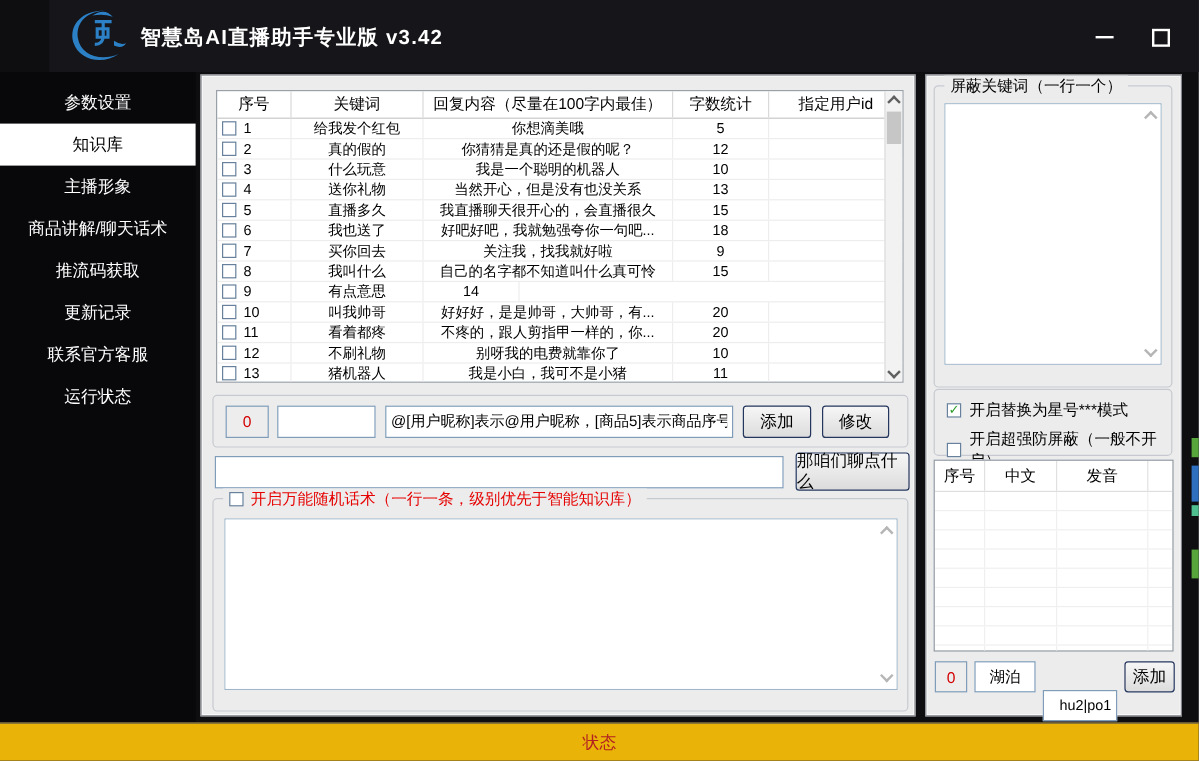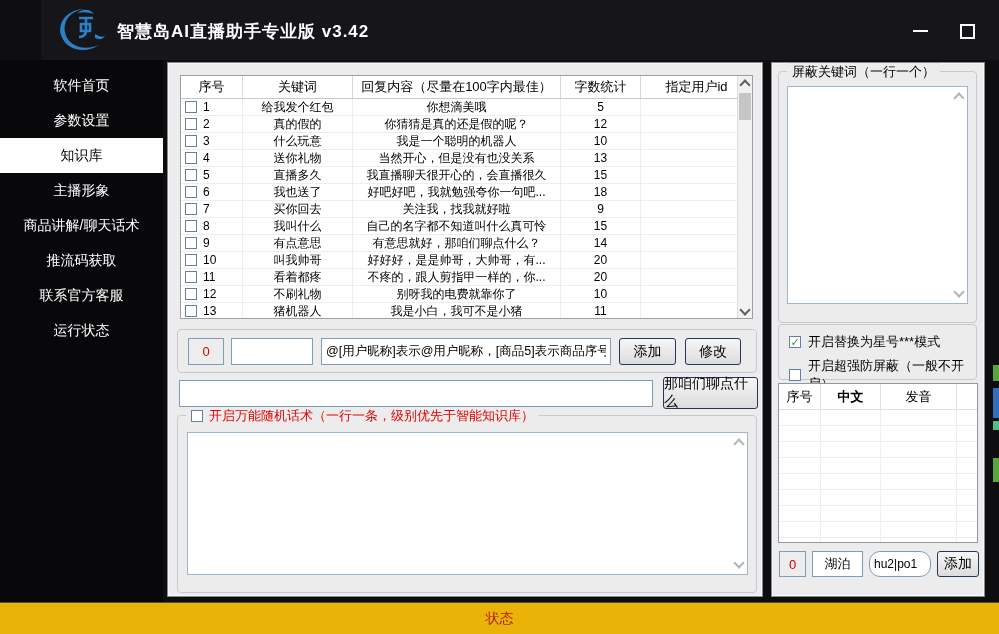--- a/index.html
+++ b/index.html
@@ -67,21 +67,21 @@
   .ta-chev.top{top:4px;} .ta-chev.bot{bottom:4px;}
   .ta-chev.top::before{content:"";display:block;width:6px;height:6px;border-left:2px solid #b5b5b5;border-top:2px solid #b5b5b5;transform:rotate(45deg);margin:3px auto 0;}
   .ta-chev.bot::before{content:"";display:block;width:6px;height:6px;border-right:2px solid #b5b5b5;border-bottom:2px solid #b5b5b5;transform:rotate(45deg);margin:1px auto 0;}
   
   .cb-row{display:flex;align-items:center;gap:7px;font-size:13px;padding-left:10px;}
   .ptable{position:absolute;left:6px;top:320px;width:200px;height:160px;background:#fff;border:1px solid #9098a0;box-sizing:border-box;overflow:hidden;}
   .phead{display:flex;height:25px;align-items:center;font-size:13px;border-bottom:1px solid #dedede;}
   .ph{text-align:center;border-right:1px solid #e0e0e0;height:100%;line-height:25px;box-sizing:border-box;}
   .prow{display:flex;height:15px;border-bottom:1px solid #efefef;}
   .pc{border-right:1px solid #efefef;height:100%;box-sizing:border-box;}
-  .p1{width:42px;} .p2{width:60px;font-weight:bold;} .p3{width:76px;} .p4{flex:1;border-right:none;}
+  .p1{width:42px;} .p2{width:60px;} .p3{width:76px;} .p4{flex:1;border-right:none;}
   
   .sliver{position:absolute;width:6px;left:993px;}
 </style>
 </head>
 <body>
 
 <div class="titlebar">
   <svg class="logo" viewBox="0 0 54 52">
     <path d="M30 5 C13 6 6 17 8 28 C10 41 26 48 42 41 C29 50 9 47 4 31 C0 16 13 4 30 5 Z" fill="#2c80c6"></path>
     <path d="M20 9 q10 -7 17 1 q-8 -3 -17 -1 Z" fill="#2c80c6"></path>
@@ -96,26 +96,26 @@
     <div class="wc">
         <span class="max-glyph"></span>
       </div>
     <div class="wc">
         <span class="close-glyph"></span>
       </div>
   </div>
 </div>
 
 <div class="sidebar">
-    <div class="side-item">软件首页</div>
     <div class="side-item">参数设置</div>
     <div class="side-item active">知识库</div>
     <div class="side-item">主播形象</div>
     <div class="side-item">商品讲解/聊天话术</div>
     <div class="side-item">推流码获取</div>
+    <div class="side-item">更新记录</div>
     <div class="side-item">联系官方客服</div>
     <div class="side-item">运行状态</div>
   </div>
 
 <div class="panel main-panel">
 
   <div class="ktable">
     <div class="khead">
         <div class="kh w1">序号</div>
         <div class="kh w2">关键词</div>
@@ -203,21 +203,20 @@
           <div class="kc w3">自己的名字都不知道叫什么真可怜</div>
           <div class="kc w4">15</div>
           <div class="kc w5"></div>
         </div>
         <div class="krow">
           <div class="kc w1">
             <span class="cb"></span>
             <span>9</span>
           </div>
           <div class="kc w2">有点意思</div>
-          <div class="kc w3">有意思就好，那咱们聊点什么？</div>
           <div class="kc w4">14</div>
           <div class="kc w5"></div>
         </div>
         <div class="krow">
           <div class="kc w1">
             <span class="cb"></span>
             <span>10</span>
           </div>
           <div class="kc w2">叫我帅哥</div>
           <div class="kc w3">好好好，是是帅哥，大帅哥，有...</div>
@@ -368,21 +367,21 @@
           <div class="pc p1"></div>
           <div class="pc p2"></div>
           <div class="pc p3"></div>
           <div class="pc p4"></div>
         </div>
       </div>
   </div>
 
   <div class="count-box" style="left:7px;top:488px;width:27px;height:26px;">0</div>
   <input class="tin" type="text" style="left: 40px; top: 488px; width: 51px; height: 26px; text-align: center;" value="湖泊">
-  <input class="tin" type="text" style="left: 97px; top: 488px; width: 62px; height: 26px; text-align: left; font-size: 12px; border-radius: 11px;" value="hu2|po1">
+  <input class="tin" type="text" style="left: 97px; top: 512px; width: 62px; height: 26px; text-align: right; font-size: 12px;" value="hu2|po1">
   <div class="btn" style="left:165px;top:488px;width:42px;height:26px;">添加</div>
 </div>
 
 <div class="sliver" style="top:365px;height:16px;background:#56a63c;"></div>
 <div class="sliver" style="top:388px;height:30px;background:#2e6fc0;"></div>
 <div class="sliver" style="top:421px;height:9px;background:#4fbf8f;"></div>
 <div class="sliver" style="top:458px;height:24px;background:#56a63c;"></div>
 
 <div class="bottombar">
   <span class="status-text">状态</span>

